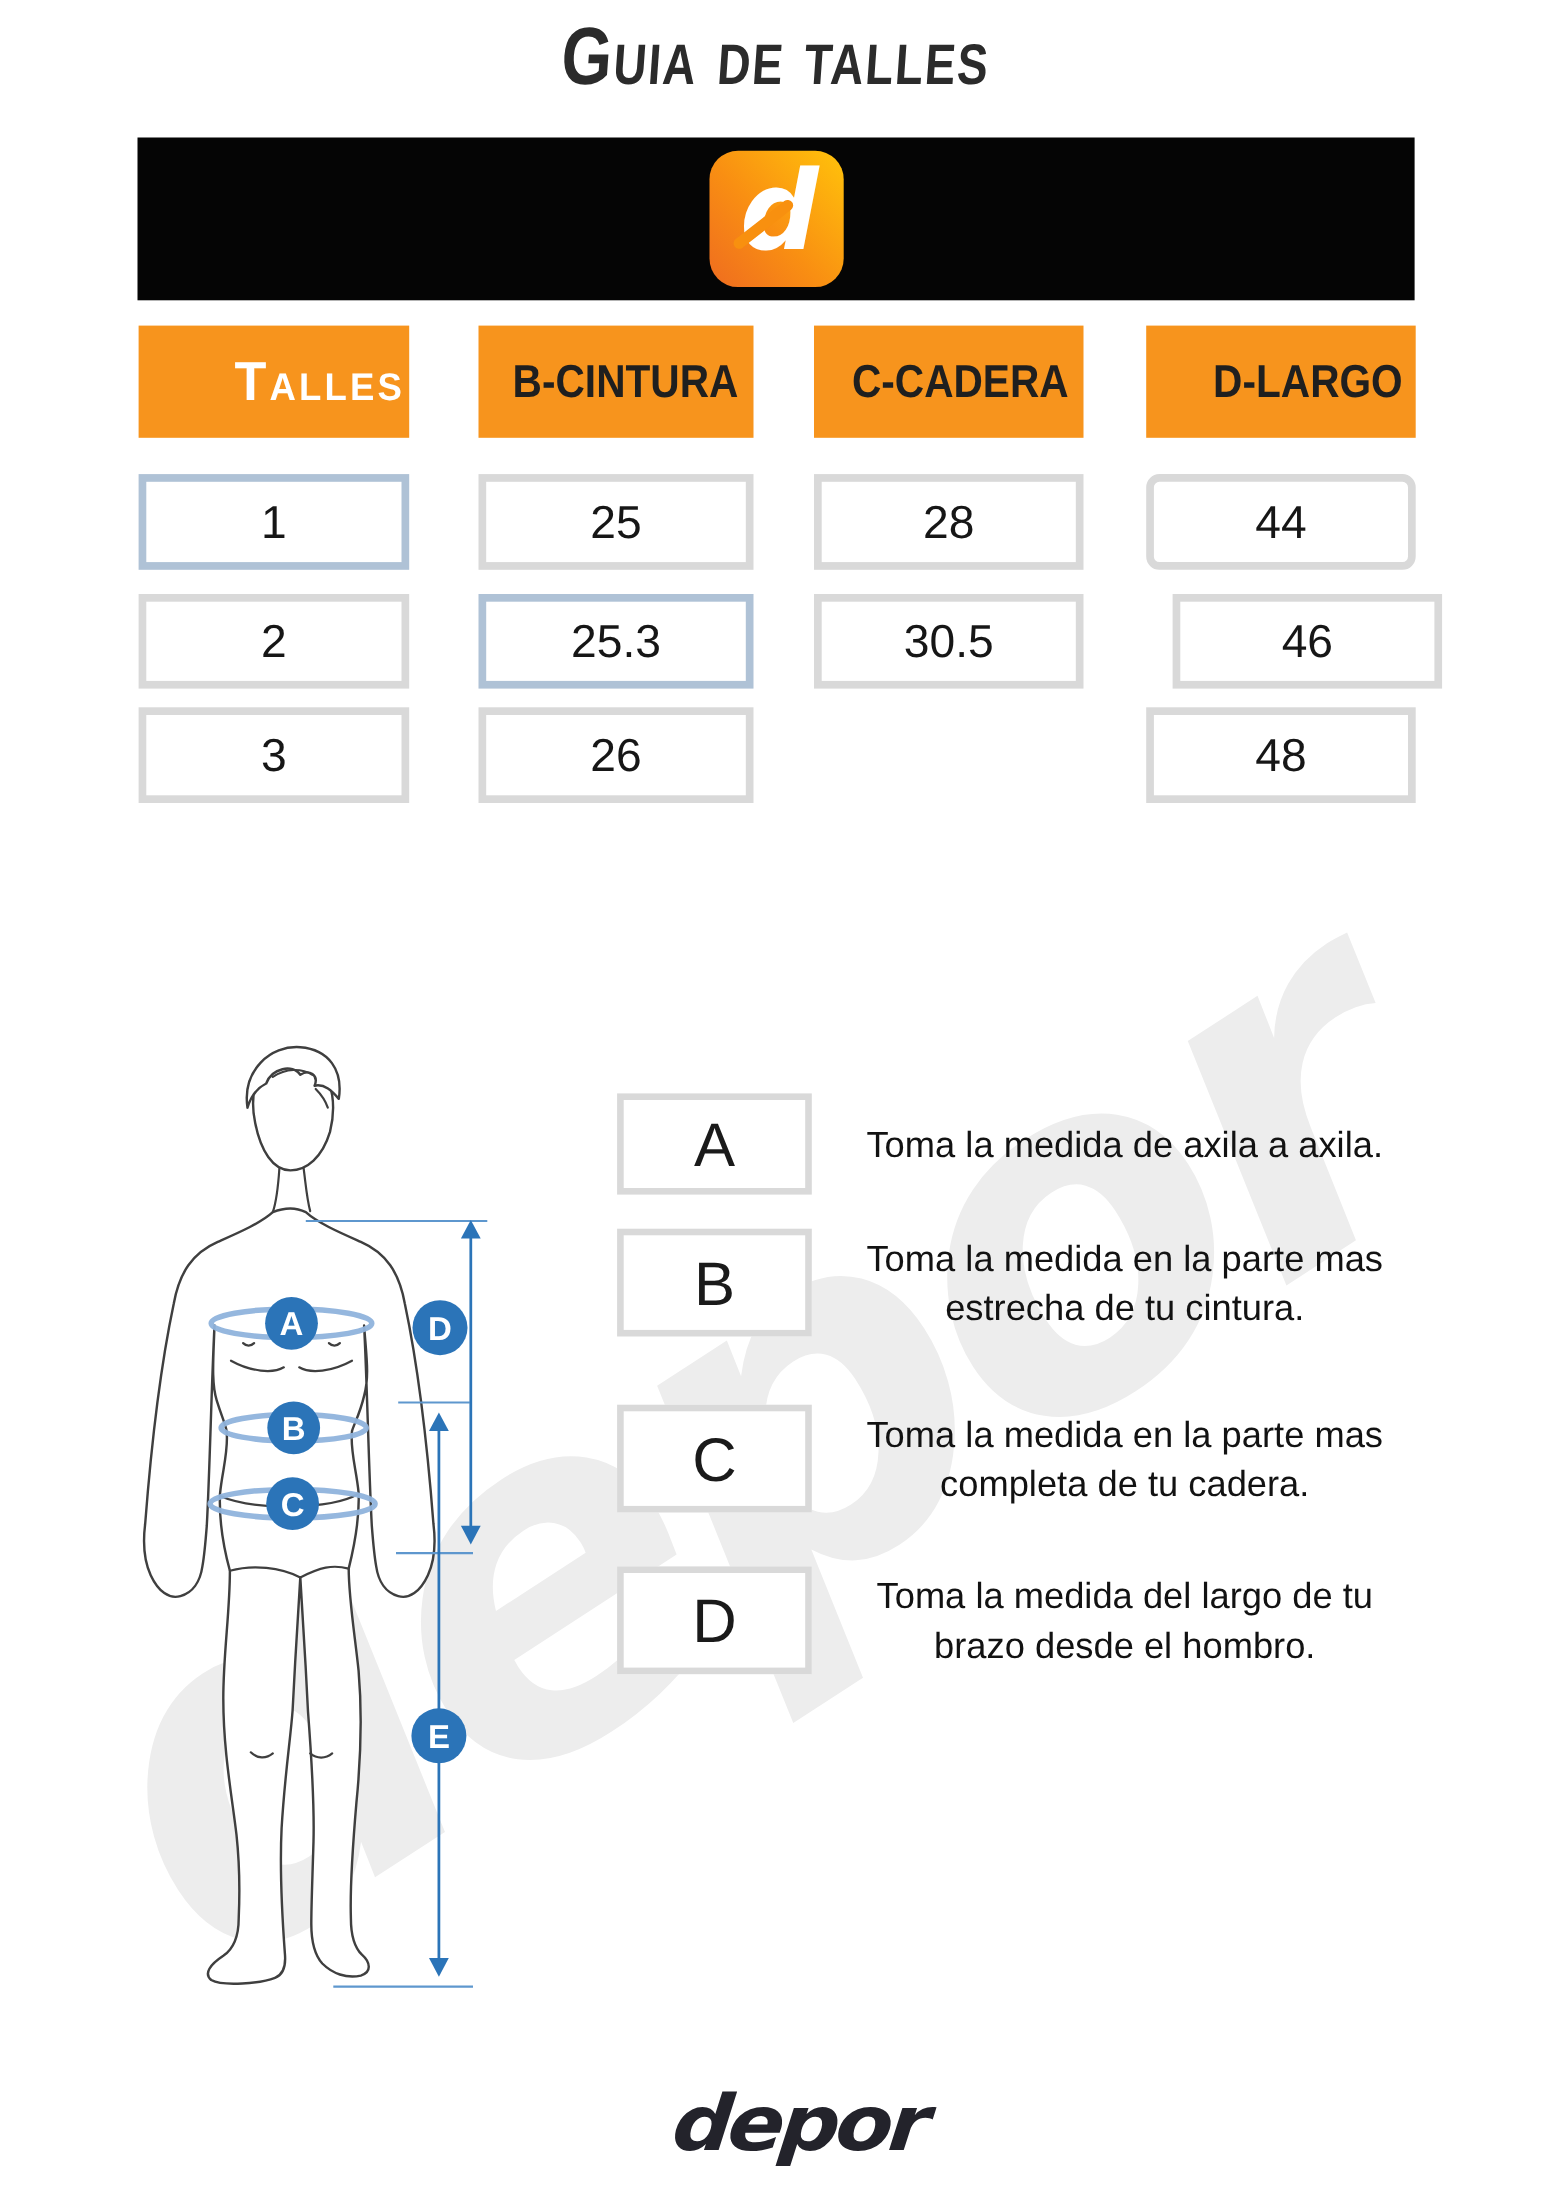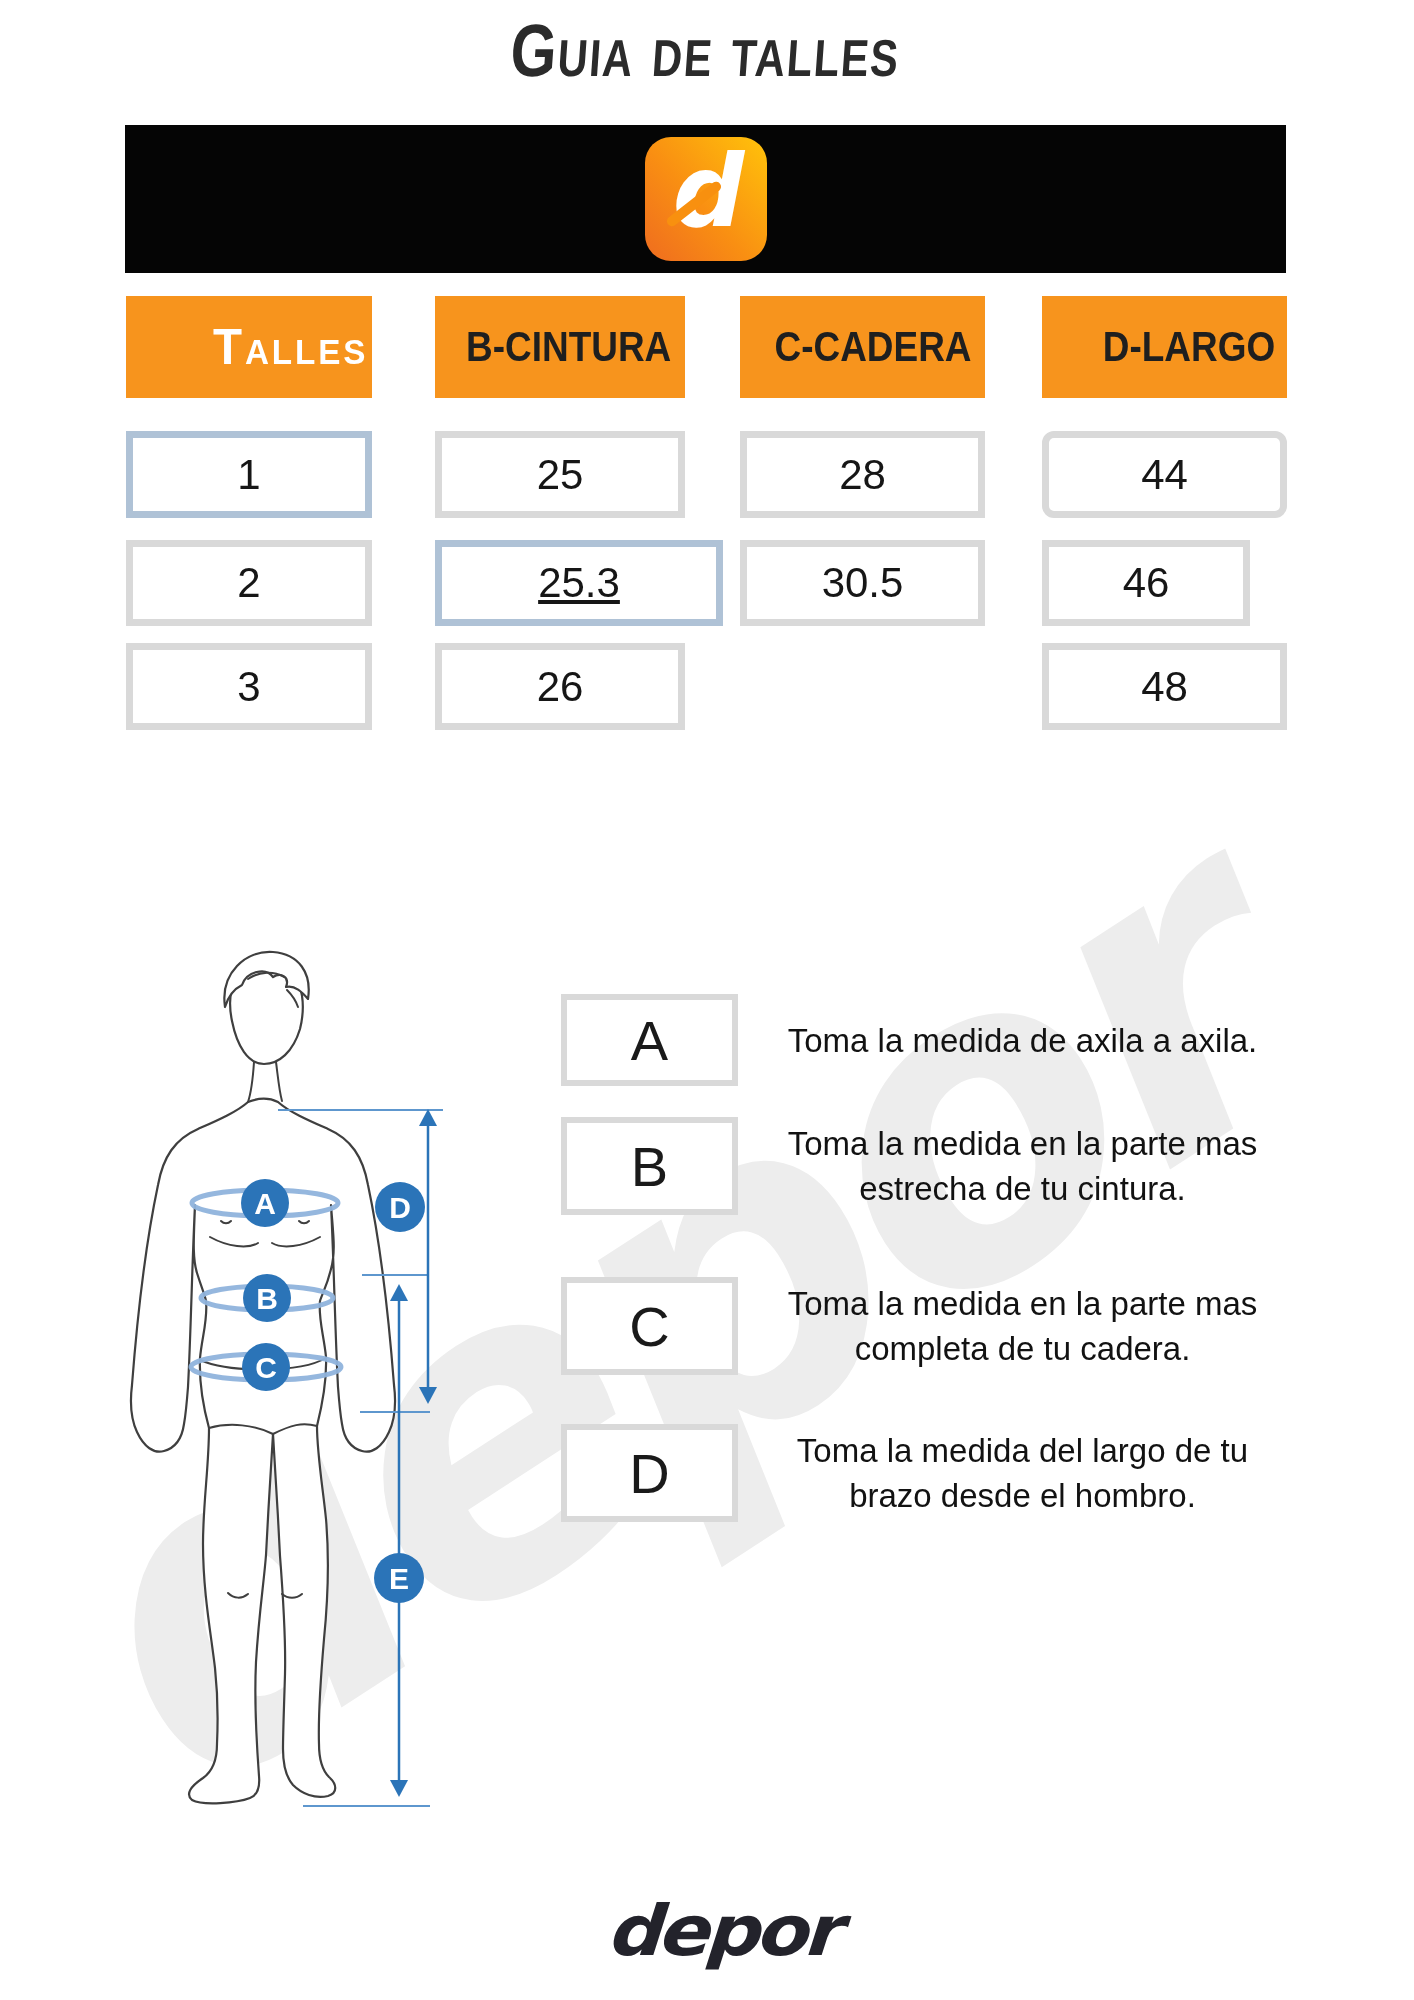--- a/index.html
+++ b/index.html
@@ -102,23 +102,23 @@
         <span class="th-txt">C-CADERA</span>
       </div>
       <div class="th" style="left: 916px; width: 245px;">
         <span class="th-txt">D-LARGO</span>
       </div>
       <div class="td td-blue" style="left: 0px; width: 246px; top: 135px; height: 87px;">1</div>
       <div class="td" style="left: 309px; width: 250px; top: 135px; height: 87px;">25</div>
       <div class="td" style="left: 614px; width: 245px; top: 135px; height: 87px;">28</div>
       <div class="td" style="left: 916px; width: 245px; top: 135px; height: 87px; border-radius: 12px;">44</div>
       <div class="td" style="left: 0px; width: 246px; top: 244px; height: 86px;">2</div>
-      <div class="td td-blue" style="left: 309px; width: 288px; top: 244px; height: 86px; text-decoration: underline;">25.3</div>
+      <div class="td td-blue" style="left: 309px; width: 250px; top: 244px; height: 86px;">25.3</div>
       <div class="td" style="left: 614px; width: 245px; top: 244px; height: 86px;">30.5</div>
-      <div class="td" style="left: 916px; width: 208px; top: 244px; height: 86px;">46</div>
+      <div class="td" style="left: 940px; width: 245px; top: 244px; height: 86px;">46</div>
       <div class="td" style="left: 0px; width: 246px; top: 347px; height: 87px;">3</div>
       <div class="td" style="left: 309px; width: 250px; top: 347px; height: 87px;">26</div>
       <div class="td" style="left: 916px; width: 245px; top: 347px; height: 87px;">48</div>
     </div>
 
   <div class="figure-wrap">
     <svg width="390" height="885" viewBox="0 0 390 885">
 
       <path class="body-line" d="M158,157
         C147,167 126,176 108,184 C85,194 73,212 68,240 C57,292 48,362 42,440

